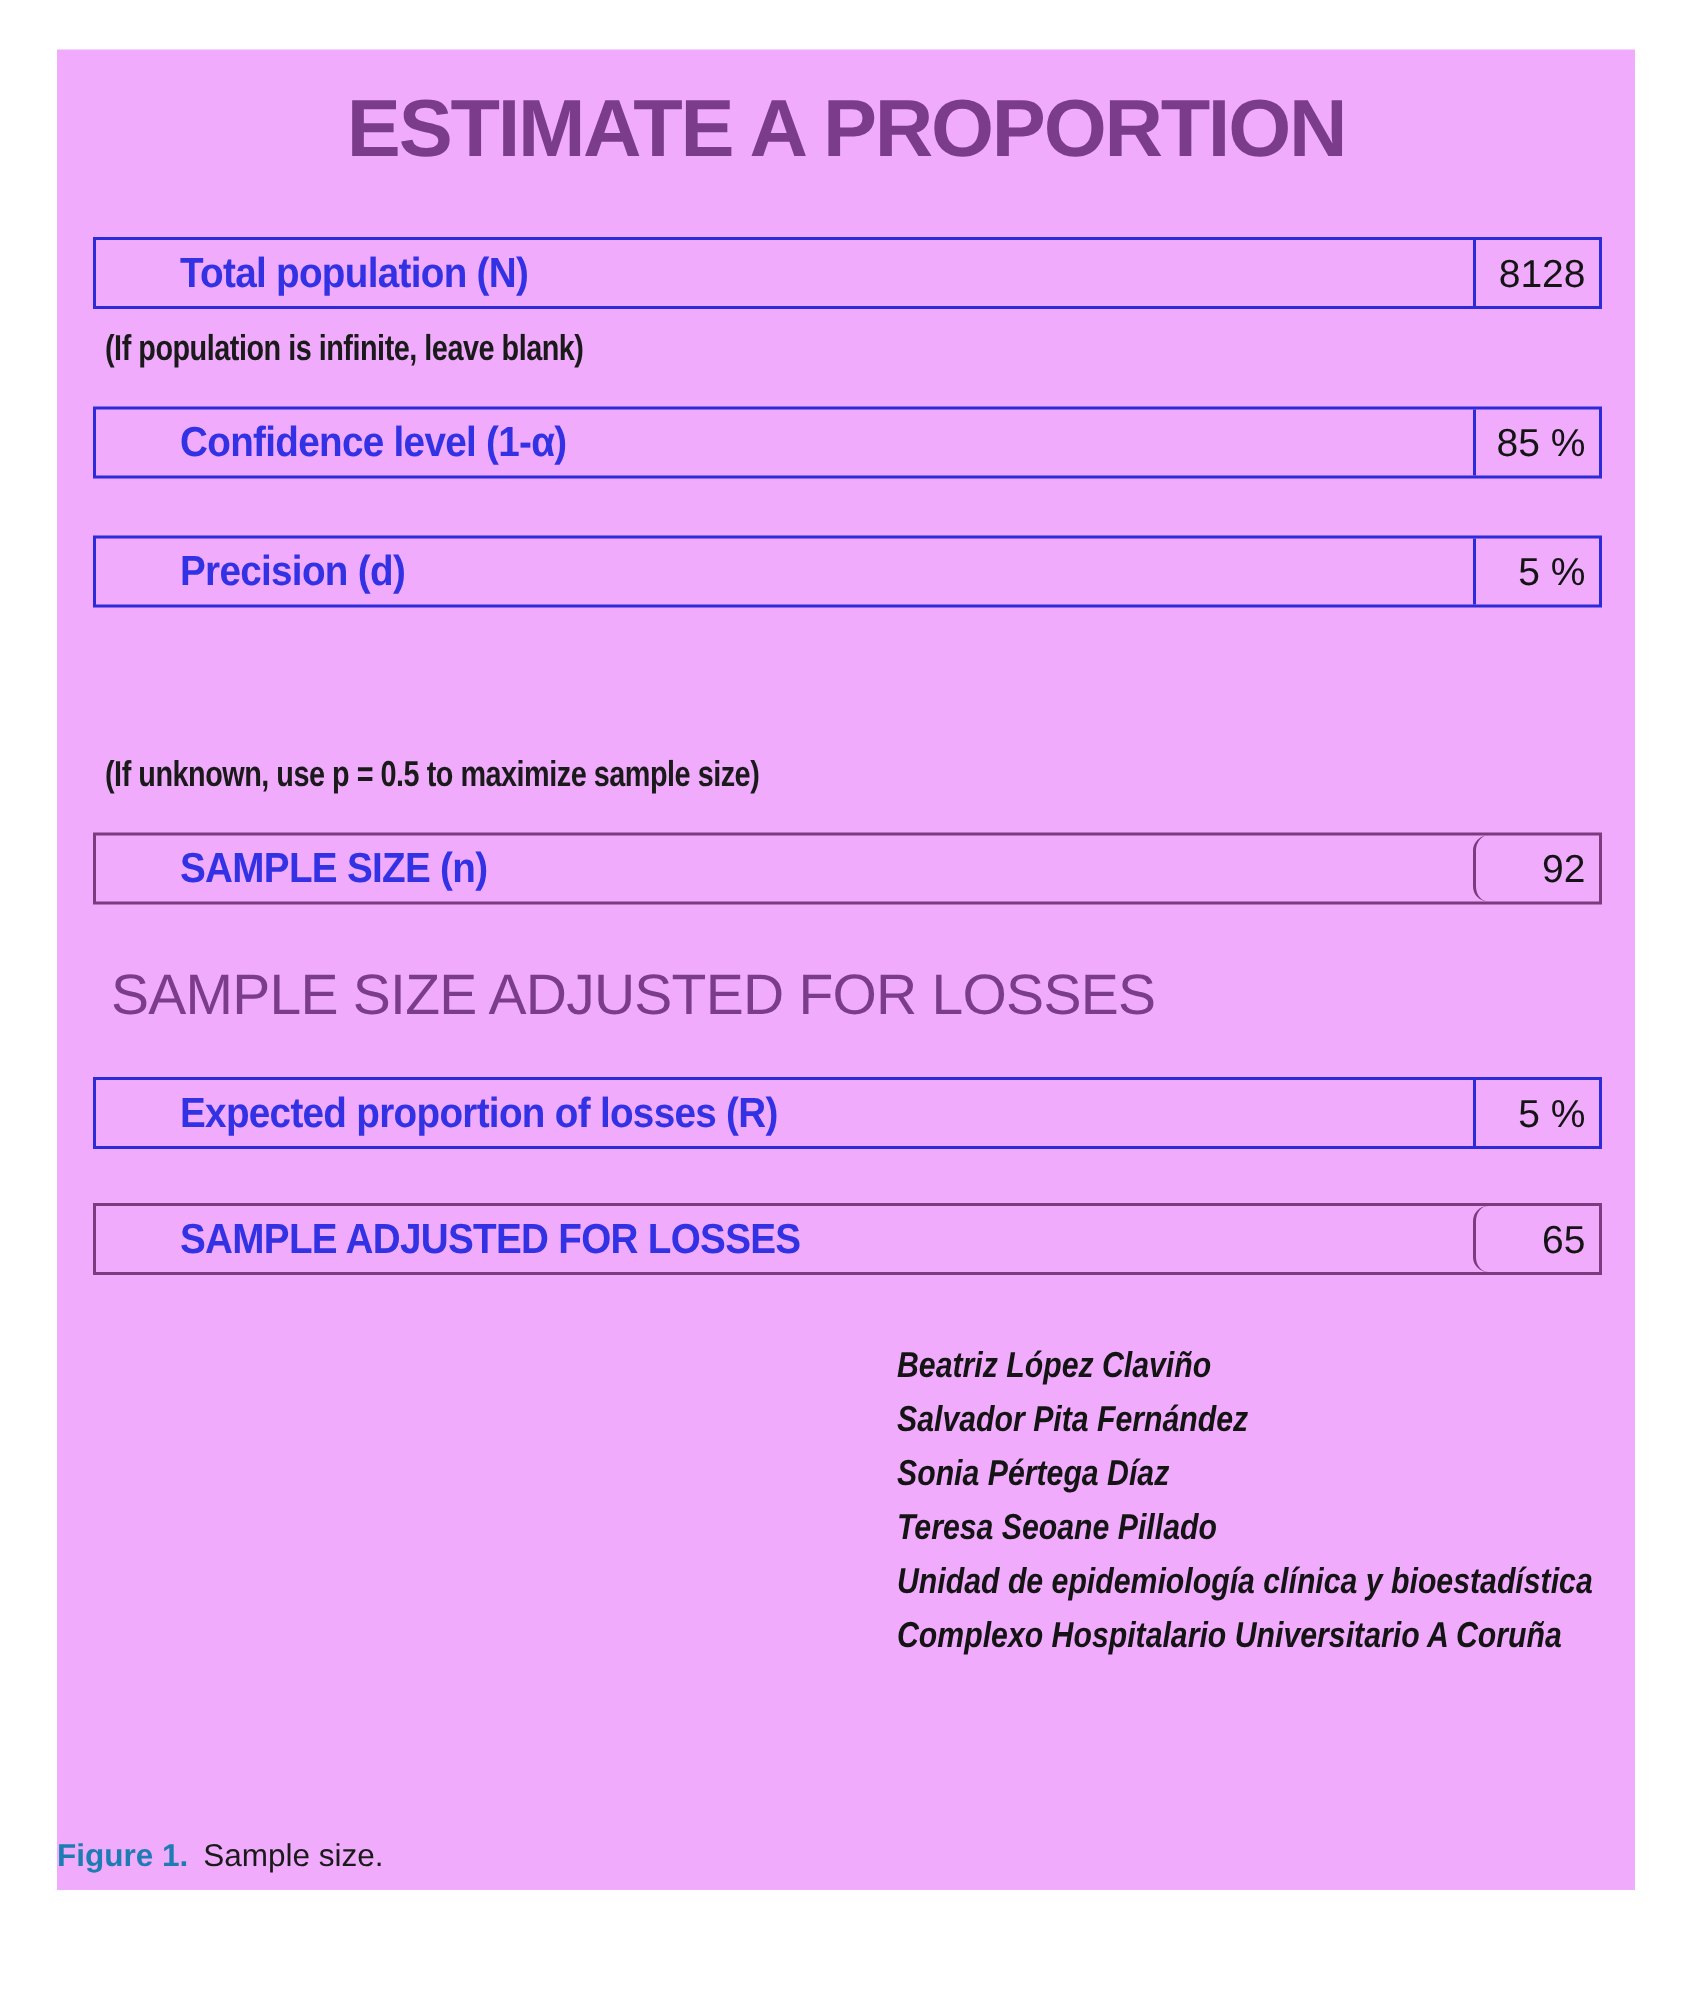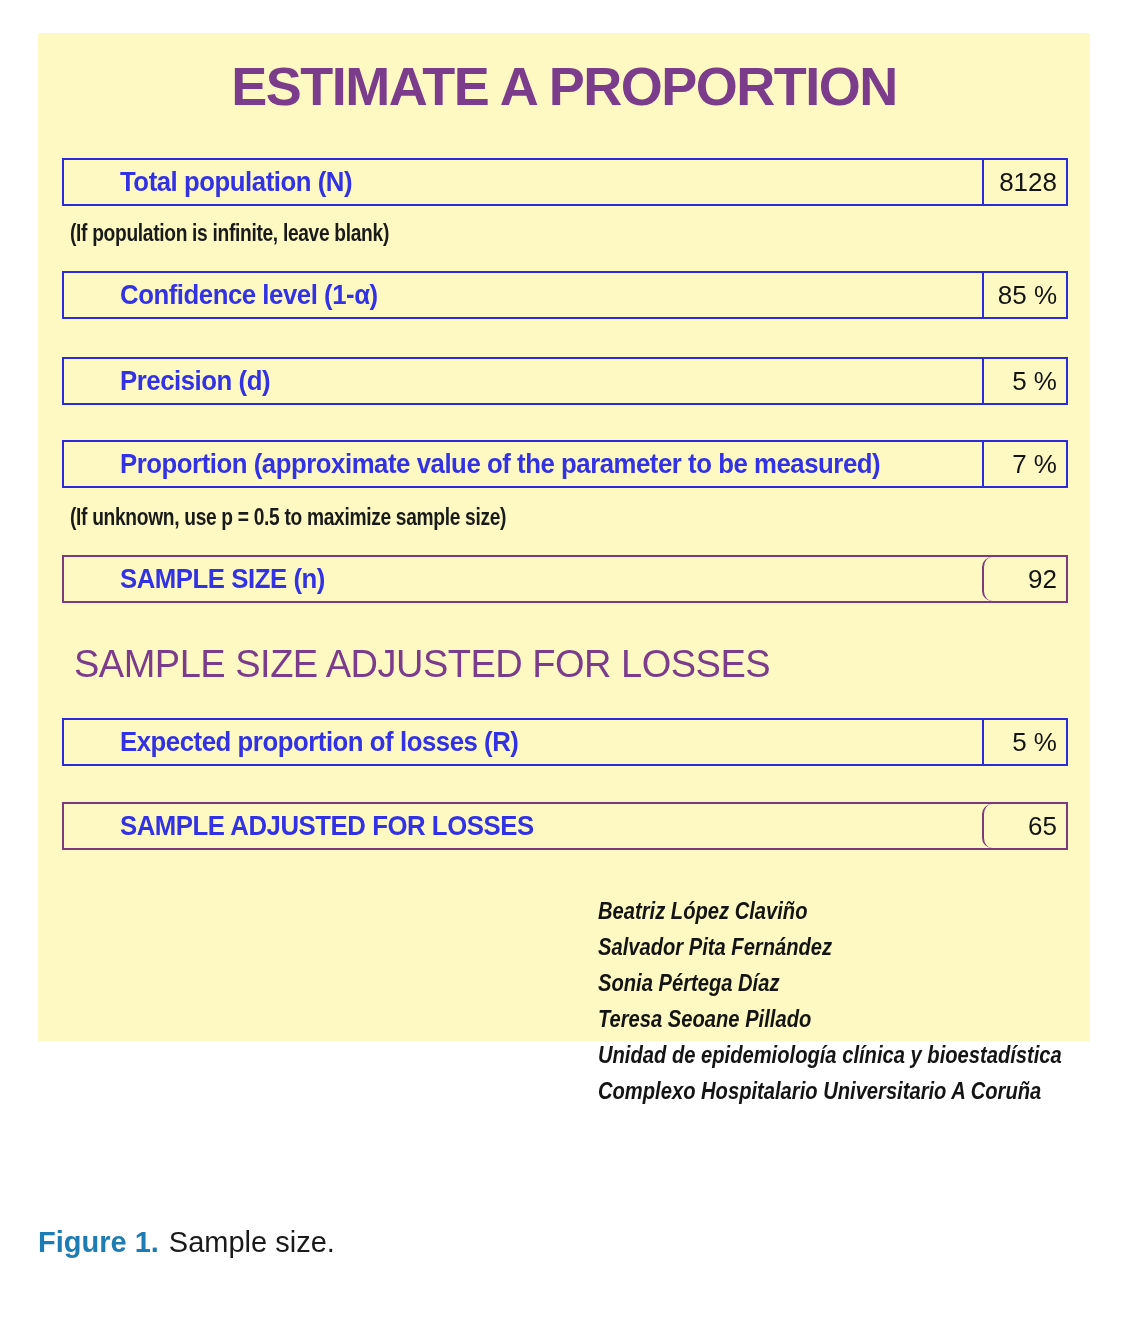--- a/index.html
+++ b/index.html
@@ -1,22 +1,22 @@
 <!DOCTYPE html>
 <html><head>
 <meta charset="utf-8">
 <style>
   html,body{margin:0;padding:0;}
   body{
     width:1138px;height:1326px;position:relative;background:#ffffff;
     font-family:"Liberation Sans",sans-serif;overflow:hidden;
   }
   .panel{
-    position:absolute;left:38px;top:33px;width:1052px;height:1008px;
-    background:#fef9c3;
+    position:absolute;left:38px;top:33px;width:1052px;height:1227px;
+    background:#f0abfc;
   }
   .title{
     position:absolute;left:0;top:22px;width:100%;text-align:center;
     font-size:54px;font-weight:bold;color:#7C3C8C;letter-spacing:-1.5px;
     white-space:nowrap;
   }
   .row{
     position:absolute;left:24px;width:1006px;height:48px;
     display:flex;box-sizing:border-box;padding-left:44px;
   }
@@ -49,21 +49,21 @@
     font-size:38px;font-weight:normal;color:#7C3C8C;letter-spacing:-0.5px;
     white-space:nowrap;
   }
   .credits{
     position:absolute;left:560px;top:860px;
     font-size:24px;font-weight:bold;font-style:italic;color:#141414;
     line-height:36px;white-space:nowrap;
     transform:scaleX(0.84);transform-origin:left top;
   }
   .caption{
-    position:absolute;left:38px;top:1226px;font-size:29px;color:#1A1A1A;
+    position:absolute;left:38px;top:1226px;font-size:21px;color:#1A1A1A;
     white-space:nowrap;
   }
   .caption .fig{color:#1E7CB4;font-weight:bold;margin-right:10px;}
 </style>
 </head>
 <body>
 
 <div class="panel">
 
   <div class="title">ESTIMATE A PROPORTION</div>
@@ -85,26 +85,20 @@
     <div class="row-value">85 %</div>
   </div>
 
   <div class="row blue" style="top:324px">
     <div class="row-label">
       <span>Precision (d)</span>
     </div>
     <div class="row-value">5 %</div>
   </div>
 
-  <div class="row blue" style="top:407px">
-    <div class="row-label">
-      <span>Proportion (approximate value of the parameter to be measured)</span>
-    </div>
-    <div class="row-value">7 %</div>
-  </div>
   <div class="note" style="top:470px">
     <span>(If unknown, use p = 0.5 to maximize sample size)</span>
   </div>
 
   <div class="row purple" style="top:522px">
     <div class="row-label">
       <span>SAMPLE SIZE (n)</span>
     </div>
     <div class="row-value">92</div>
   </div>

